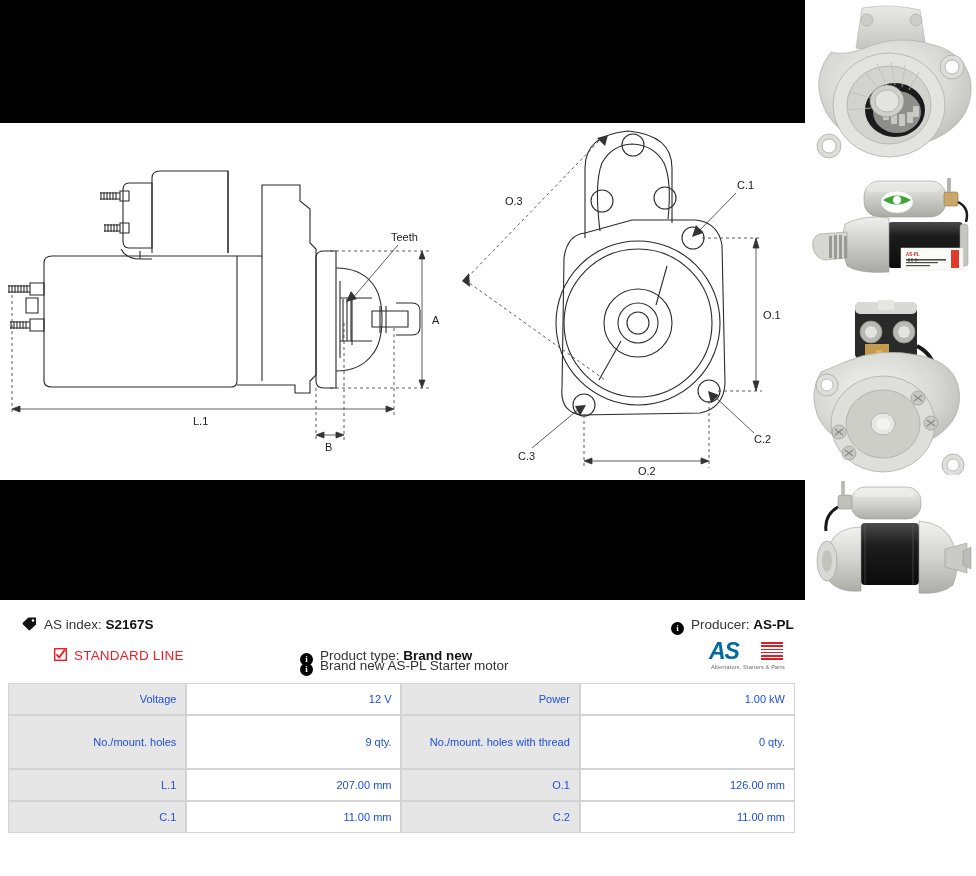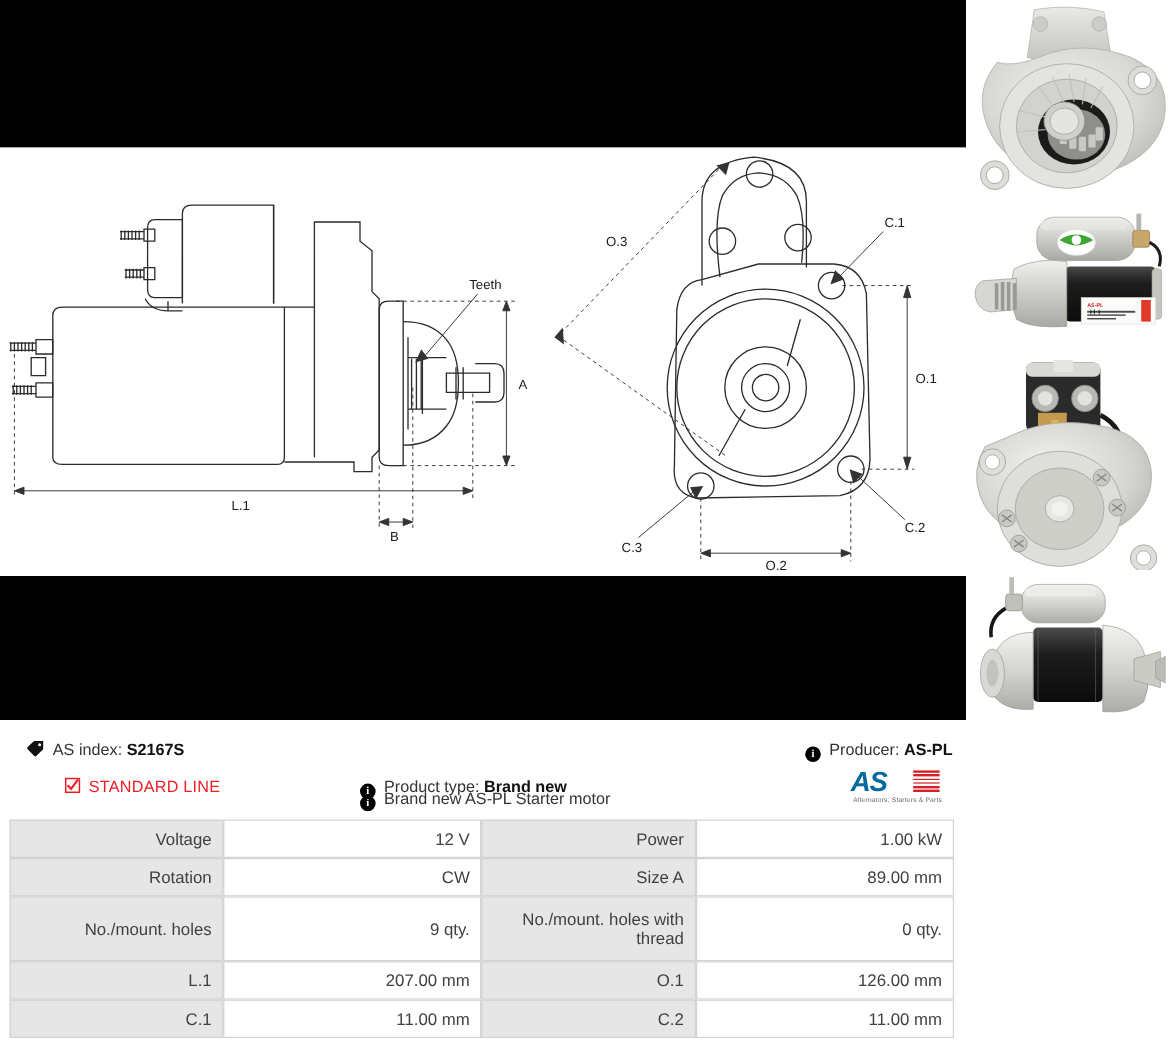--- a/index.html
+++ b/index.html
@@ -58,21 +58,21 @@
   .logo-bars i:nth-child(2){width:22px;}
   .logo-bars i:nth-child(3){width:22px;}
   .logo-bars i:nth-child(4){width:22px;}
   .logo-bars i:nth-child(5){width:22px;}
   .logo-bars i:nth-child(6){width:22px;}
   .logo-tag{position:absolute;left:2px;top:24px;font-size:5.6px;color:#6b6b6b;
             letter-spacing:.15px;white-space:nowrap;}
 
   
   .spec{position:absolute;left:8px;top:683px;width:787px;border-collapse:separate;border-spacing:0;}
-  .spec td{font-size:14px;color:#404040;padding:7px 9px;vertical-align:middle;height:16px;margin-top:43px;}
+  .spec td{font-size:11px;color:#1d4ed8;padding:7px 9px;vertical-align:middle;height:16px;margin-top:43px;}
   .spec td.k{background:#e6e6e6;text-align:right;border:1px solid #d3d3d3;width:150px;}
   .spec td.v{background:#fff;text-align:right;border:1px solid #d3d3d3;width:185px;}
   .spec tr.tall td{height:38px;}
 
   
   .dw-text{font-family:"Liberation Sans",sans-serif;font-size:11px;fill:#1a1a1a;}
 </style>
 </head>
 <body>
 
@@ -477,26 +477,20 @@
     <div class="logo-tag">Alternators, Starters &amp; Parts</div>
   </div>
 
   <table class="spec">
     <tbody>
         <tr>
           <td class="k">Voltage</td>
           <td class="v">12 V</td>
           <td class="k">Power</td>
           <td class="v">1.00 kW</td>
-        </tr>
-        <tr>
-          <td class="k">Rotation</td>
-          <td class="v">CW</td>
-          <td class="k">Size A</td>
-          <td class="v">89.00 mm</td>
         </tr>
         <tr class="tall">
           <td class="k">No./mount. holes</td>
           <td class="v">9 qty.</td>
           <td class="k">No./mount. holes with thread</td>
           <td class="v">0 qty.</td>
         </tr>
         <tr>
           <td class="k">L.1</td>
           <td class="v">207.00 mm</td>

